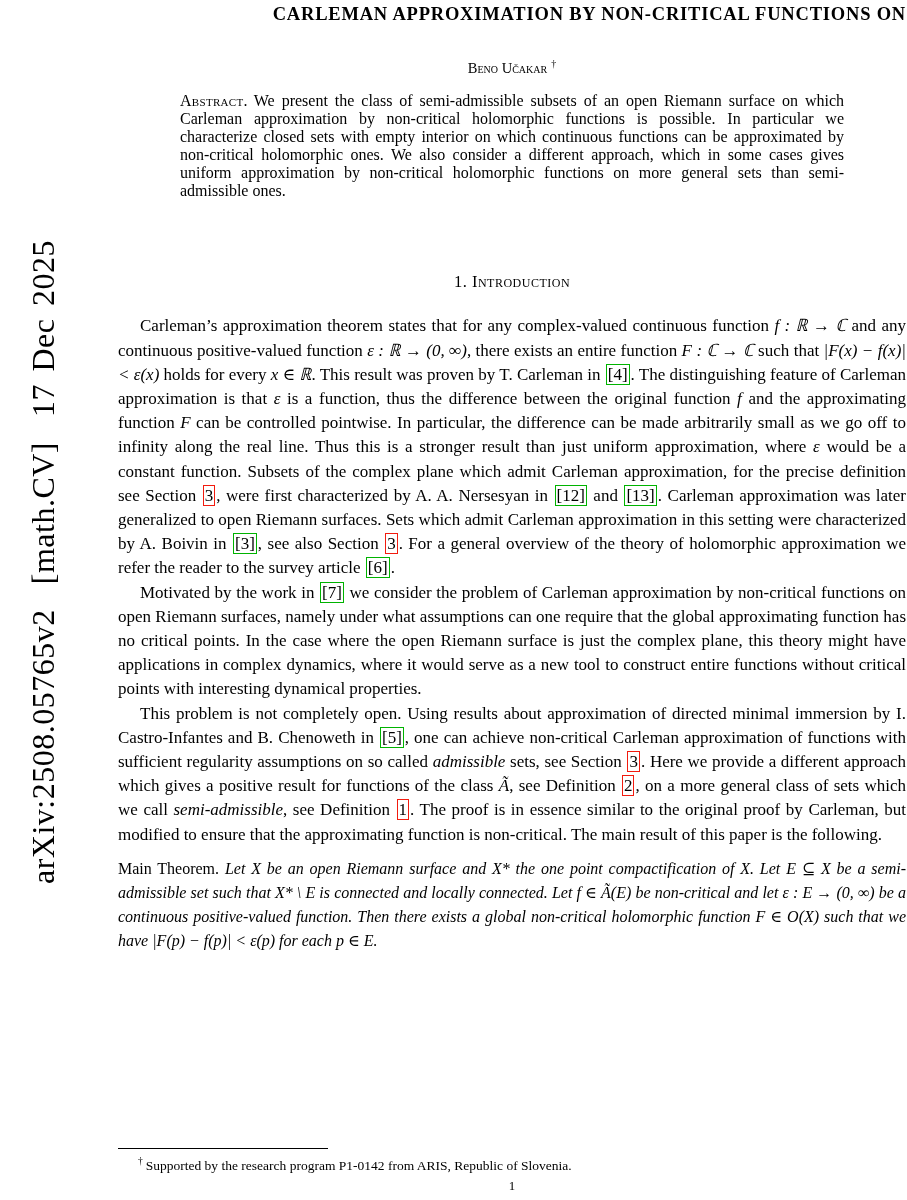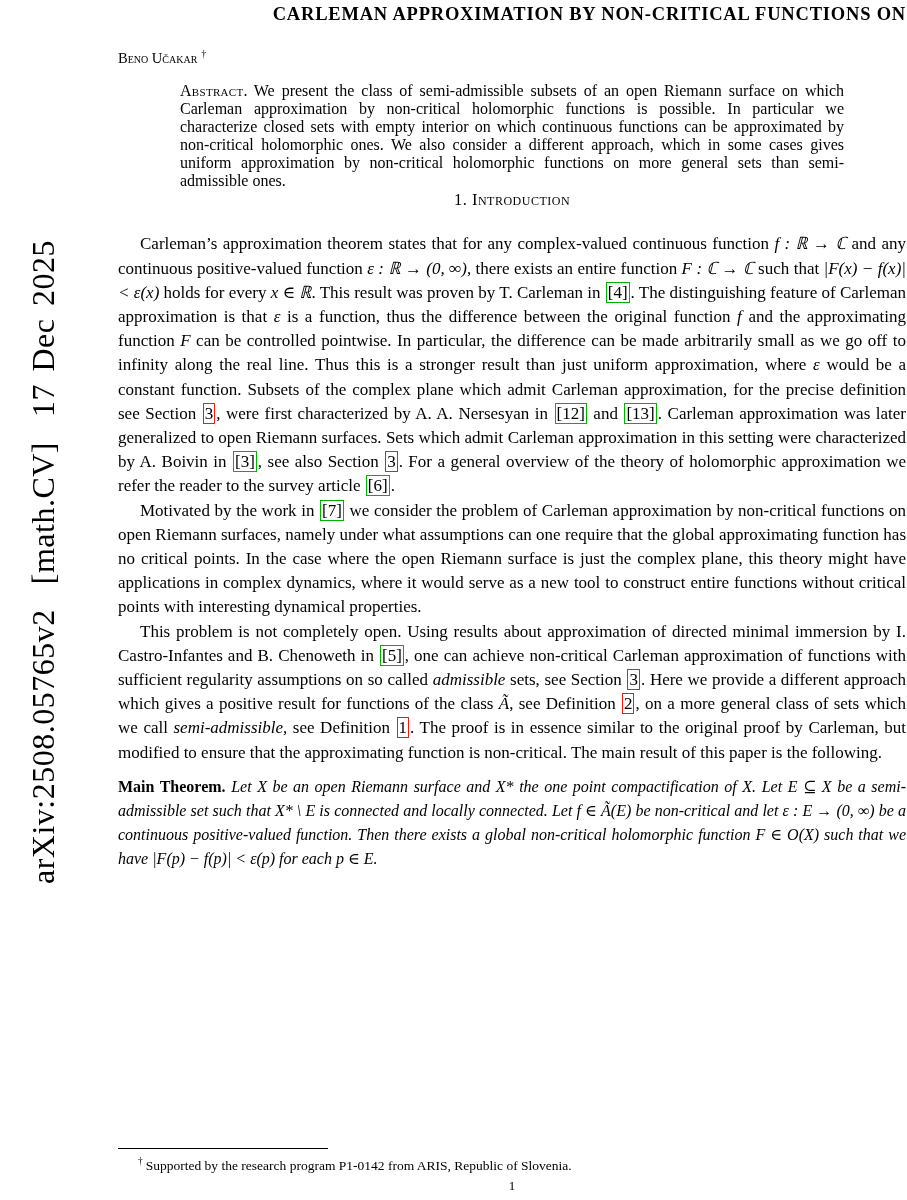--- a/index.html
+++ b/index.html
@@ -31,34 +31,36 @@
   }
   .title {
     margin-top: 2px;
     text-align: right;
     font-weight: bold;
     font-size: 18.5px;
     line-height: 25.5px;
     letter-spacing: 0.8px;
   }
   .author-line {
-    margin-top: 20px;
+    margin-top: 30px;
+    text-align: center;
     font-size: 14.5px;
   }
   .sc { font-variant: small-caps; }
   .author-line sup { font-size: 10px; margin-left: 4px; }
   .abstract {
     margin-top: 16px;
     padding: 0 62px;
     font-size: 16px;
     line-height: 18px;
     text-align: justify;
   }
   .abstract .abstract-label { font-variant: small-caps; margin-right: 6px; letter-spacing: 0.3px; }
   .section-heading {
+    margin-top: 72px;
     text-align: center;
     font-variant: small-caps;
     font-size: 16.5px;
     letter-spacing: 0.5px;
   }
   .body-text {
     margin-top: 22px;
     font-size: 17px;
     line-height: 24.2px;
     text-align: justify;
@@ -66,21 +68,21 @@
   .body-text p { margin: 0; text-indent: 22px; }
   .theorem {
     margin-top: 10px;
     font-style: italic;
     font-size: 16px;
     line-height: 24.2px;
     text-align: justify;
   }
   .seg-m { font-style: italic; }
   .seg-i { font-style: italic; }
-  .seg-b { font-weight: bold; }
+  .seg-b { font-weight: normal; }
   .theorem .seg-b { font-style: normal; }
   .linkbox {
     border: 1px solid;
     padding: 0 1px;
     margin: 0 1px;
   }
   .seg-c { border-color: var(--cite, #00b300); }
   .seg-r { border-color: var(--ref, #f21b0e); }
   .footnote-block {
     position: absolute;

